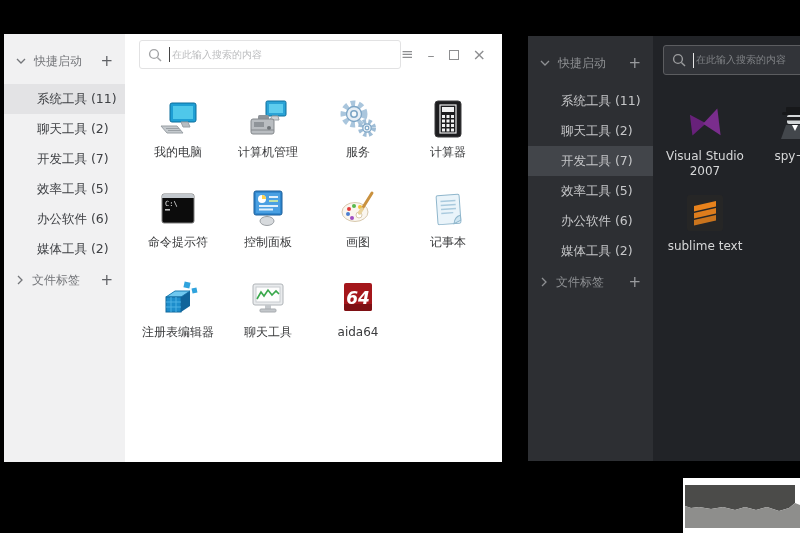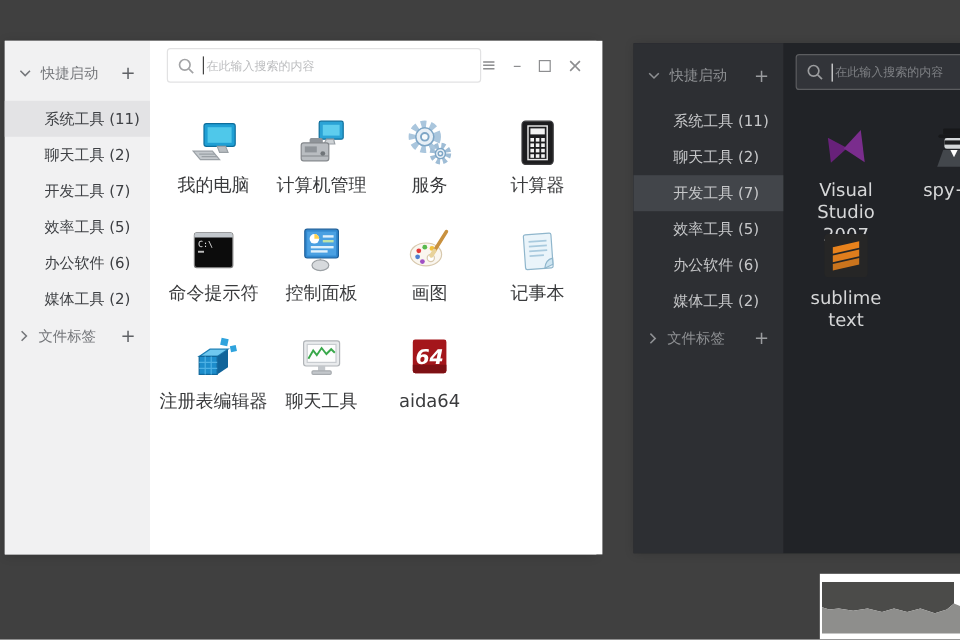--- a/index.html
+++ b/index.html
@@ -1,18 +1,18 @@
 <!DOCTYPE html>
 <html><head>
 <meta charset="utf-8">
 <style>
   * { margin:0; padding:0; box-sizing:border-box; }
   html,body { width:800px; height:533px; }
   body { font-family:"DejaVu Sans","Liberation Sans",sans-serif; }
-  #screen { position:relative; width:800px; height:533px; overflow:hidden; background:#404040; }
+  #screen { position:relative; width:800px; height:533px; overflow:hidden; background:#000000; }
 
   .app-window { position:absolute; display:flex; box-shadow:0 1px 8px rgba(0,0,0,.18); }
   #win-light { left:4px; top:34px; width:493px; height:428px; background:#ffffff; }
   #win-dark  { left:528px; top:36px; width:346px; height:425px; background:#212327; }
 
   
   .sidebar { flex:0 0 auto; height:100%; }
   #win-light .sidebar { width:121px; background:#f1f1f2; }
   #win-dark  .sidebar { width:125px; background:#2d2f33; }
 
@@ -64,21 +64,21 @@
   .wc-min  { font-size:14px; }
   .wc-max  { width:10px; height:10px; border:1.3px solid #8d8e90; display:inline-block; }
   .wc-close{ font-size:16px; }
 
   
   .grid { display:grid; }
   #win-light .grid { margin:28px 0 0 8px; grid-template-columns:repeat(4, 90px); }
   #win-dark  .grid { margin:26px 0 0 7px; grid-template-columns:repeat(2, 90px); }
   .cell { width:90px; height:90px; display:flex; flex-direction:column; align-items:center; cursor:default; }
   .app-icon { width:44px; height:44px; flex:0 0 auto; }
-  .app-label { margin-top:4px; font-size:15px; text-align:center; line-height:1.25; }
+  .app-label { margin-top:4px; font-size:12px; text-align:center; line-height:1.25; }
   #win-light .app-label { color:#3a3b3d; }
   #win-dark  .app-label { color:#d6d7d8; }
 
   
   #thumb { position:absolute; left:683px; top:478px; width:117px; height:55px; }
 </style>
 </head>
 <body>
 
 <div id="screen">

